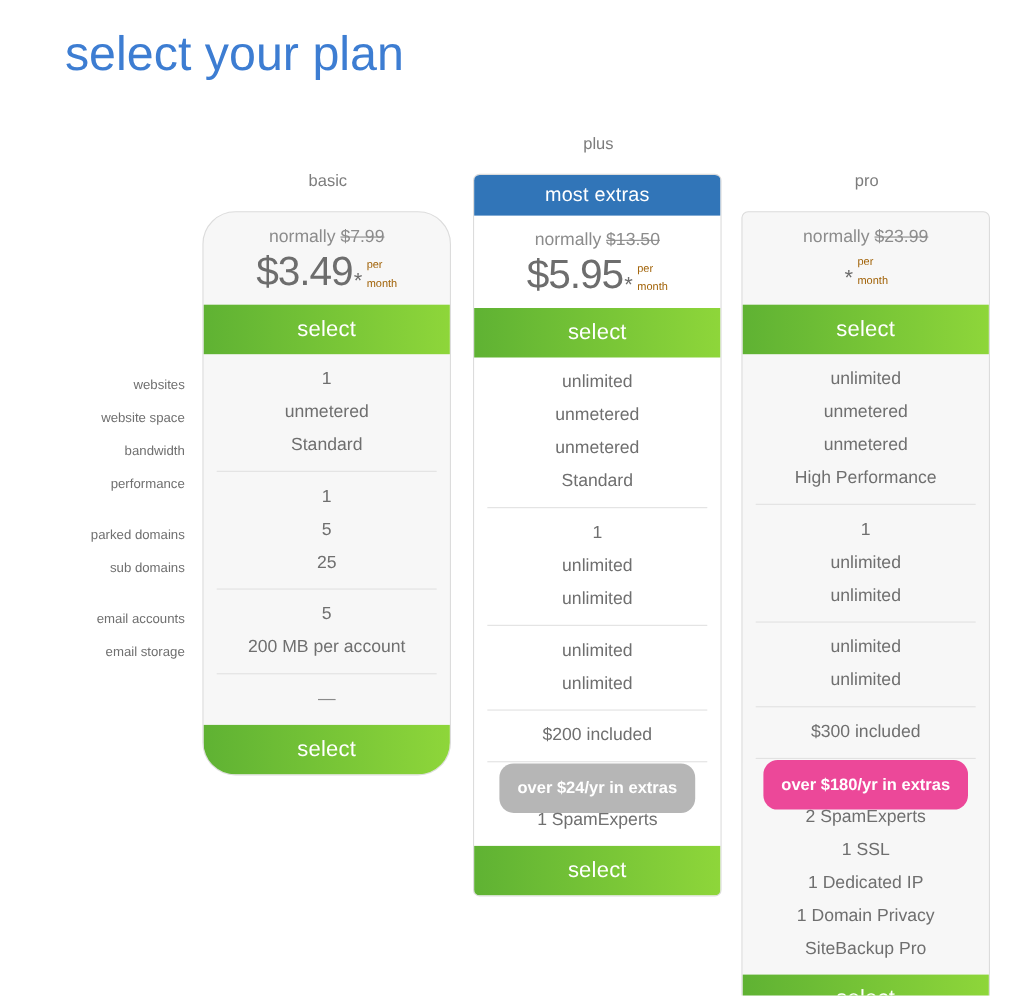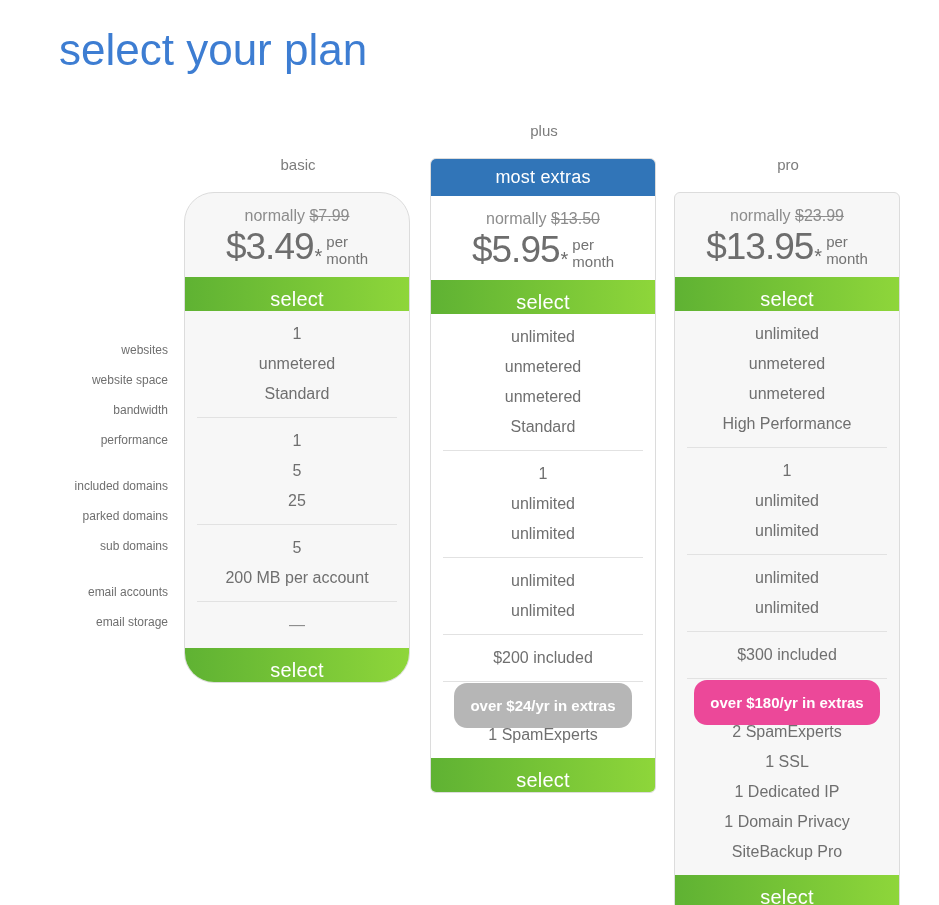--- a/index.html
+++ b/index.html
@@ -109,32 +109,32 @@
     letter-spacing: -1px;
     line-height: 40px;
   }
   .price-star {
     font-size: 20px;
     color: #6d6d6d;
     line-height: 22px;
     margin-left: 1px;
   }
   .permonth {
-    font-size: 15px;
-    font-weight: 300;
-    color: #737373;
+    font-size: 10px;
+    font-weight: 300;
+    color: #a16207;
     text-align: left;
     line-height: 17px;
     margin-left: 4px;
     margin-top: 3px;
   }
 
   
   .select-btn {
-    height: 34px;
+    height: 45px;
     line-height: 45px;
     text-align: center;
     font-size: 20px;
     font-weight: 300;
     color: #ffffff;
     background: linear-gradient(to right, #5fb233 0%, #8ed63a 100%);
     cursor: pointer;
     letter-spacing: .2px;
   }
   .select-btn.bottom {
@@ -213,21 +213,20 @@
 <h1 id="page-title">select your plan</h1>
 
 <div id="plans">
 
   <div id="labels" style="top:335px;">
     <div class="label">websites</div>
     <div class="label">website space</div>
     <div class="label">bandwidth</div>
     <div class="label">performance</div>
     <div class="label-gap"></div>
-    <div class="label">included domains</div>
     <div class="label">parked domains</div>
     <div class="label">sub domains</div>
     <div class="label-gap"></div>
     <div class="label">email accounts</div>
     <div class="label">email storage</div>
     <div class="label-gap"></div>
   </div>
 
   <div class="col basic" style="top:156px;">
     <div class="plan-name">basic</div>
@@ -339,21 +338,20 @@
 
   <div class="col pro" style="top:156px;">
     <div class="plan-name">pro</div>
     <div class="card" style="top:36px;">
       <div class="price-block">
         <div class="normally">
           <span>normally</span>
           <span class="old">$23.99</span>
         </div>
         <div class="price-line">
-          <span class="price-big">$13.95</span>
           <span class="price-star">*</span>
           <span class="permonth">
             <span>per</span><br>
             <span>month</span>
           </span>
         </div>
       </div>
       <div class="select-btn">select</div>
       <div class="features">
         <div class="feat-group">

